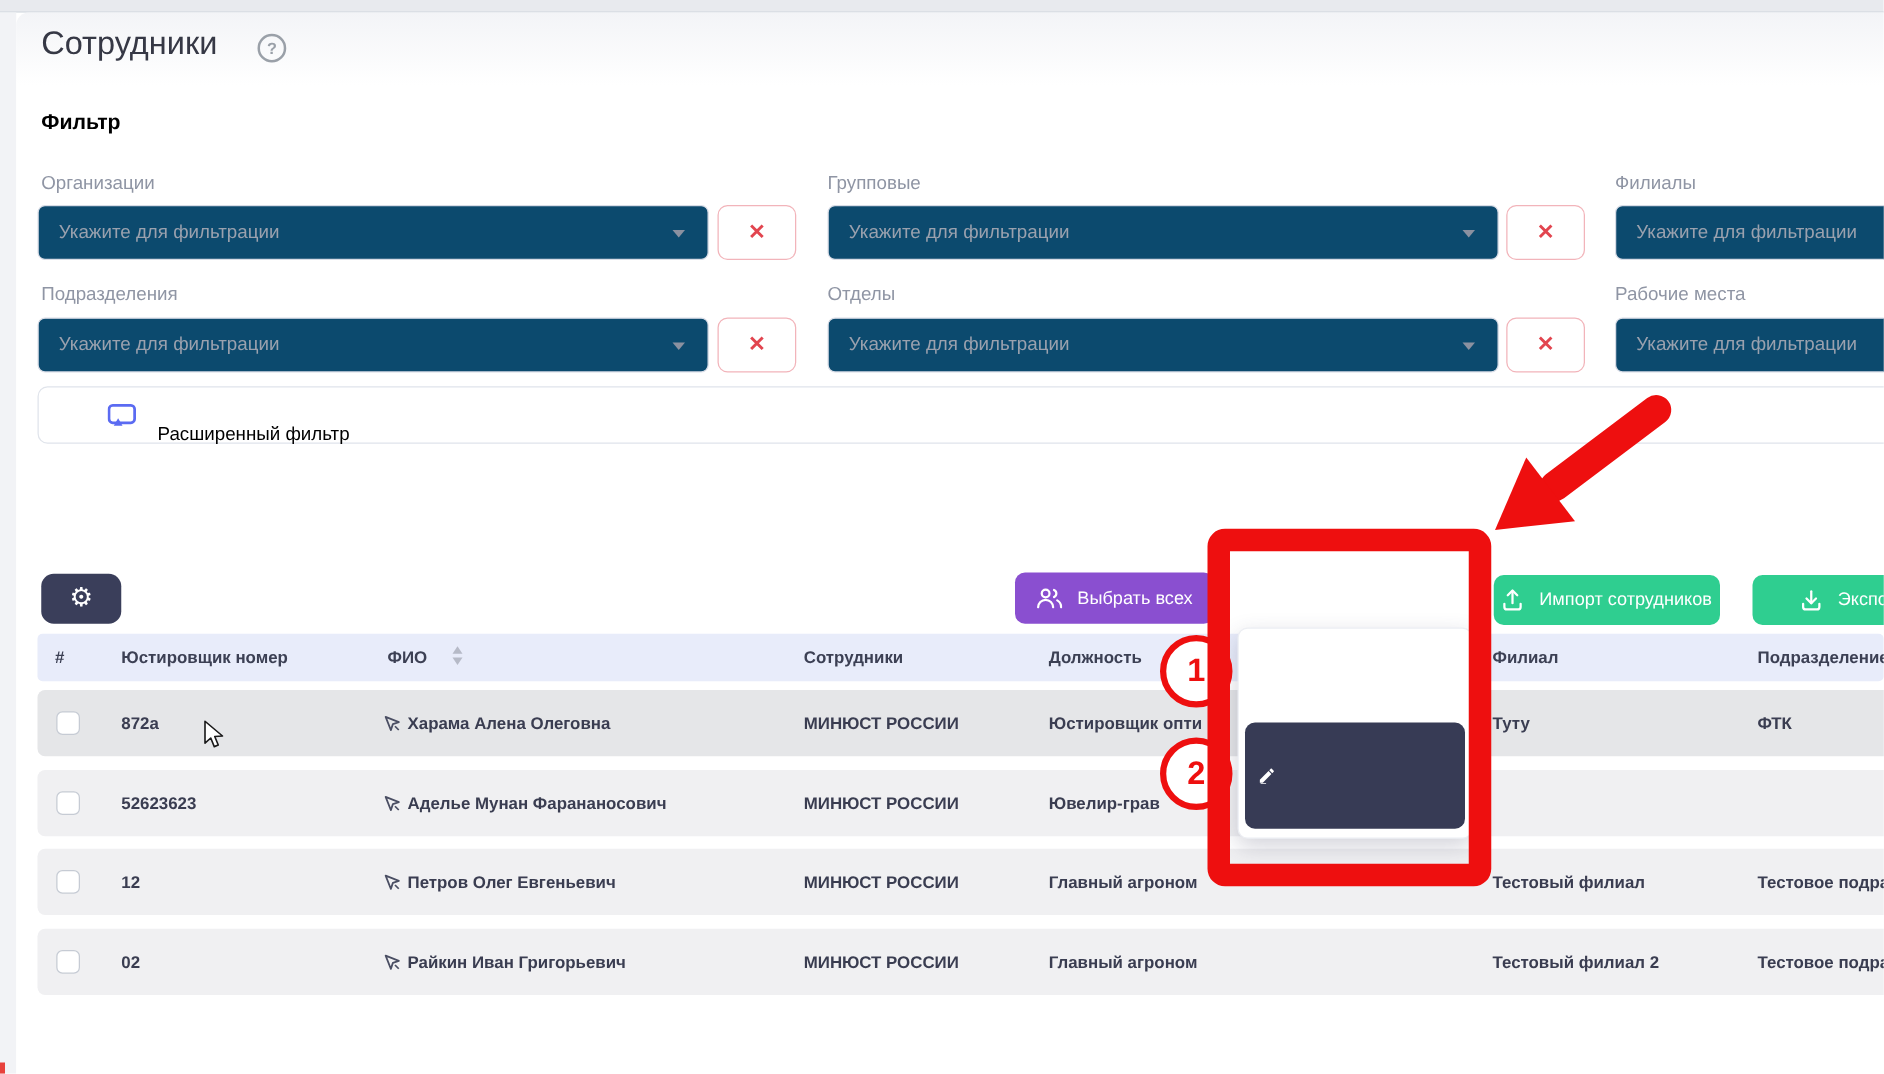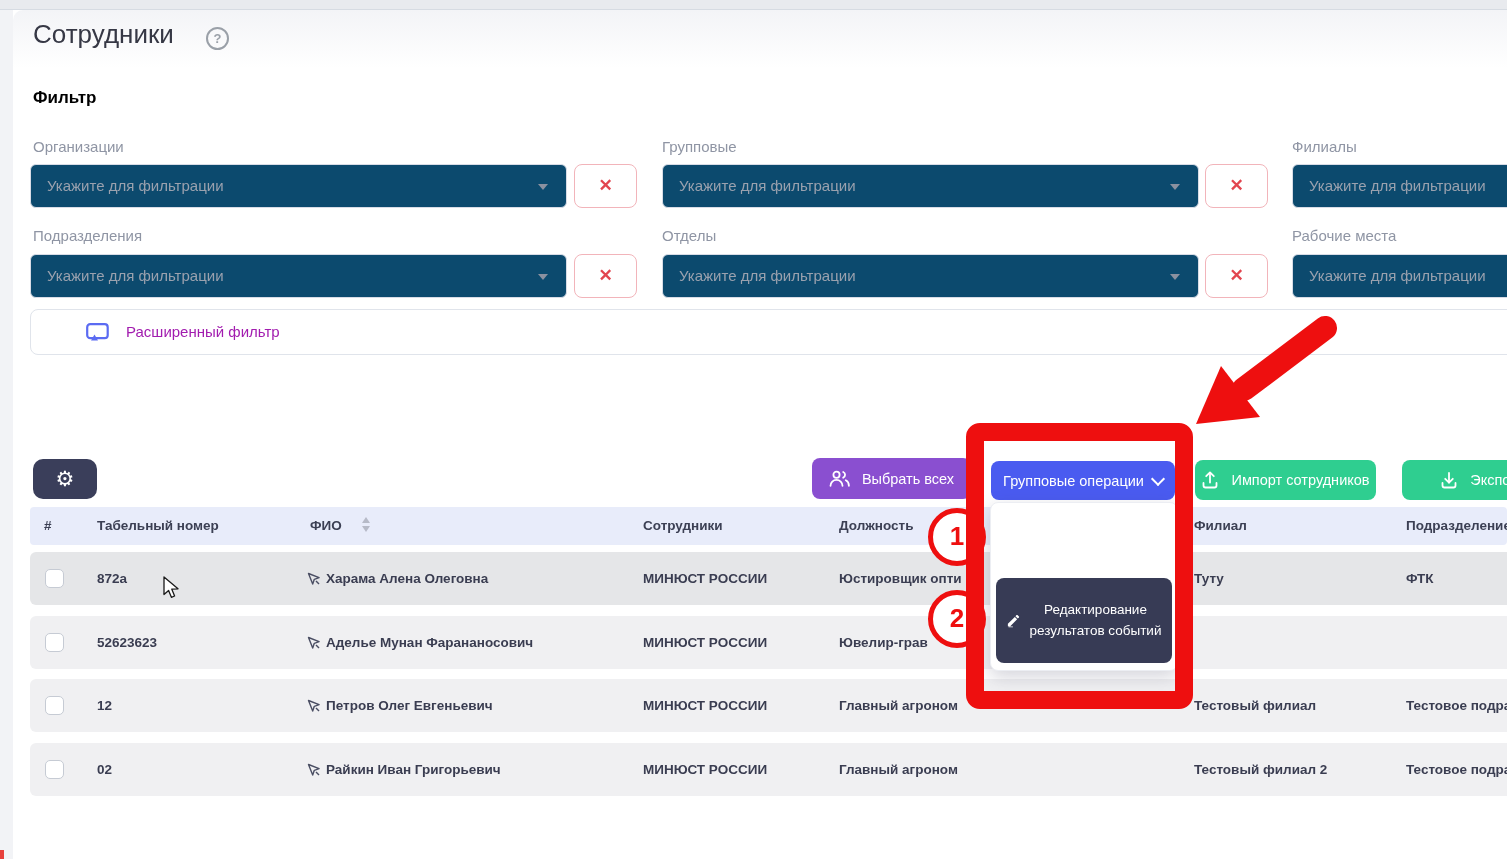--- a/index.html
+++ b/index.html
@@ -21,21 +21,21 @@
   
   .f-label{font-size:15px;color:#8f95a4;}
   .f-select{height:44px;background:#0c4a6e;border:1px solid #d8dce6;border-radius:6px;box-sizing:border-box;}
   .f-select .ph{position:absolute;left:16px;top:0;line-height:42px;font-size:15px;color:#9aa1ae;white-space:nowrap;}
   .caret{position:absolute;right:18px;top:19px;width:0;height:0;border-left:5px solid transparent;
     border-right:5px solid transparent;border-top:6px solid #8b91a0;}
   .f-clear{width:63px;height:44px;background:#fff;border:1px solid #f2b4ba;border-radius:8px;box-sizing:border-box;
     color:#e2454f;font-size:17px;font-weight:700;text-align:center;line-height:42px;cursor:pointer;}
 
   .adv-filter{left:30px;top:309px;width:1490px;height:46px;border:1px solid #e0e4eb;border-radius:8px;background:#fff;box-sizing:border-box;}
-  .adv-filter .lbl{position:absolute;left:95px;top:0;line-height:44px;font-size:15px;color:#a21caf;}
+  .adv-filter .lbl{position:absolute;left:95px;top:16px;line-height:44px;font-size:15px;color:#000000;}
   .adv-filter svg{position:absolute;left:55px;top:13px;}
 
   
   .btn{border-radius:8px;color:#fff;font-size:14.5px;display:flex;align-items:center;justify-content:center;
     box-sizing:border-box;cursor:pointer;white-space:nowrap;}
   .btn svg{margin-right:12px;flex:0 0 auto;}
   .gear-btn{left:33px;top:459px;width:64px;height:40px;background:#3a3e5a;border-radius:10px;font-size:21px;line-height:40px;text-align:center;color:#fff;cursor:pointer;}
   .select-all{left:812px;top:458px;width:159px;height:41px;background:#8a4fd0;}
   .group-ops{left:991px;top:461px;width:184px;height:39px;background:#4a5bf0;z-index:15;}
   .chev{width:8px;height:8px;border-right:2px solid #fff;border-bottom:2px solid #fff;transform:rotate(45deg);margin-left:9px;margin-top:-4px;}
@@ -138,24 +138,20 @@
   <div class="abs btn select-all">
     <svg width="21" height="17" viewBox="0 0 21 17" fill="none" stroke="#fff" stroke-width="1.8" stroke-linecap="round">
       <circle cx="7.5" cy="4.8" r="3.1"></circle>
       <path d="M1.5 15.8c0-3.3 2.7-6 6-6s6 2.7 6 6"></path>
       <path d="M14.2 2a3.1 3.1 0 0 1 0 5.7"></path>
       <path d="M16.8 10.3c1.9 1 3.1 2.9 3.1 5.5"></path>
     </svg>
     <span>Выбрать всех</span>
   </div>
 
-  <div class="abs btn group-ops">
-    <span>Групповые операции</span>
-    <span class="chev"></span>
-  </div>
 
   <div class="abs btn import-btn">
     <svg width="18" height="18" viewBox="0 0 18 18" fill="none" stroke="#fff" stroke-width="1.8" stroke-linecap="round" stroke-linejoin="round">
       <path d="M2.5 12v2.5a2 2 0 0 0 2 2h9a2 2 0 0 0 2-2V12"></path>
       <line x1="9" y1="11.5" x2="9" y2="2"></line>
       <polyline points="5.2,5.2 9,1.4 12.8,5.2"></polyline>
     </svg>
     <span>Импорт сотрудников</span>
   </div>
 
@@ -163,21 +159,21 @@
     <svg width="18" height="18" viewBox="0 0 18 18" fill="none" stroke="#fff" stroke-width="1.8" stroke-linecap="round" stroke-linejoin="round">
       <path d="M2.5 12v2.5a2 2 0 0 0 2 2h9a2 2 0 0 0 2-2V12"></path>
       <line x1="9" y1="2" x2="9" y2="11.5"></line>
       <polyline points="5.2,7.8 9,11.6 12.8,7.8"></polyline>
     </svg>
     <span>Экспорт</span>
   </div>
 
   <div class="abs thead">
     <span class="hcell" style="left:14px">#</span>
-    <span class="hcell" style="left:67px">Табельный номер</span>
+    <span class="hcell" style="left:67px">Юстировщик номер</span>
     <span class="hcell" style="left:280px">ФИО</span>
     <span class="sort">
         <i class="up"></i>
         <i class="dn"></i>
       </span>
     <span class="hcell" style="left:613px">Сотрудники</span>
     <span class="hcell" style="left:809px">Должность</span>
     <span class="hcell" style="left:1164px">Филиал</span>
     <span class="hcell" style="left:1376px">Подразделение</span>
   </div>
@@ -236,21 +232,20 @@
     <span class="cell c-pos">Главный агроном</span>
     <span class="cell c-branch">Тестовый филиал 2</span>
     <span class="cell c-div">Тестовое подразделение</span>
   </div>
 
   <div class="abs menu-panel">
     <div class="menu-item mi2">
       <svg width="15" height="15" viewBox="0 0 24 24" fill="#fff">
           <path d="M3 17.2V21h3.8L17.8 9.9 14.1 6.2 3 17.2zM20.7 7.1c.4-.4.4-1 0-1.4l-2.4-2.4c-.4-.4-1-.4-1.4 0l-1.8 1.8 3.8 3.8 1.8-1.8zM4 21.6h7v1H4z"></path>
         </svg>
-      <span class="t">Редактирование результатов событий</span>
     </div>
   </div>
 
   <div class="abs step-circle" style="left:928px;top:508px">1</div>
   <div class="abs step-circle" style="left:928px;top:590px">2</div>
   <div class="abs red-rect"></div>
   <svg class="abs red-arrow" width="170" height="140" viewBox="0 0 170 140">
     <line x1="145" y1="28" x2="64" y2="89" stroke="#ee0f0f" stroke-width="24" stroke-linecap="round"></line>
     <polygon points="16,124 41,66 80,117" fill="#ee0f0f"></polygon>
   </svg>

